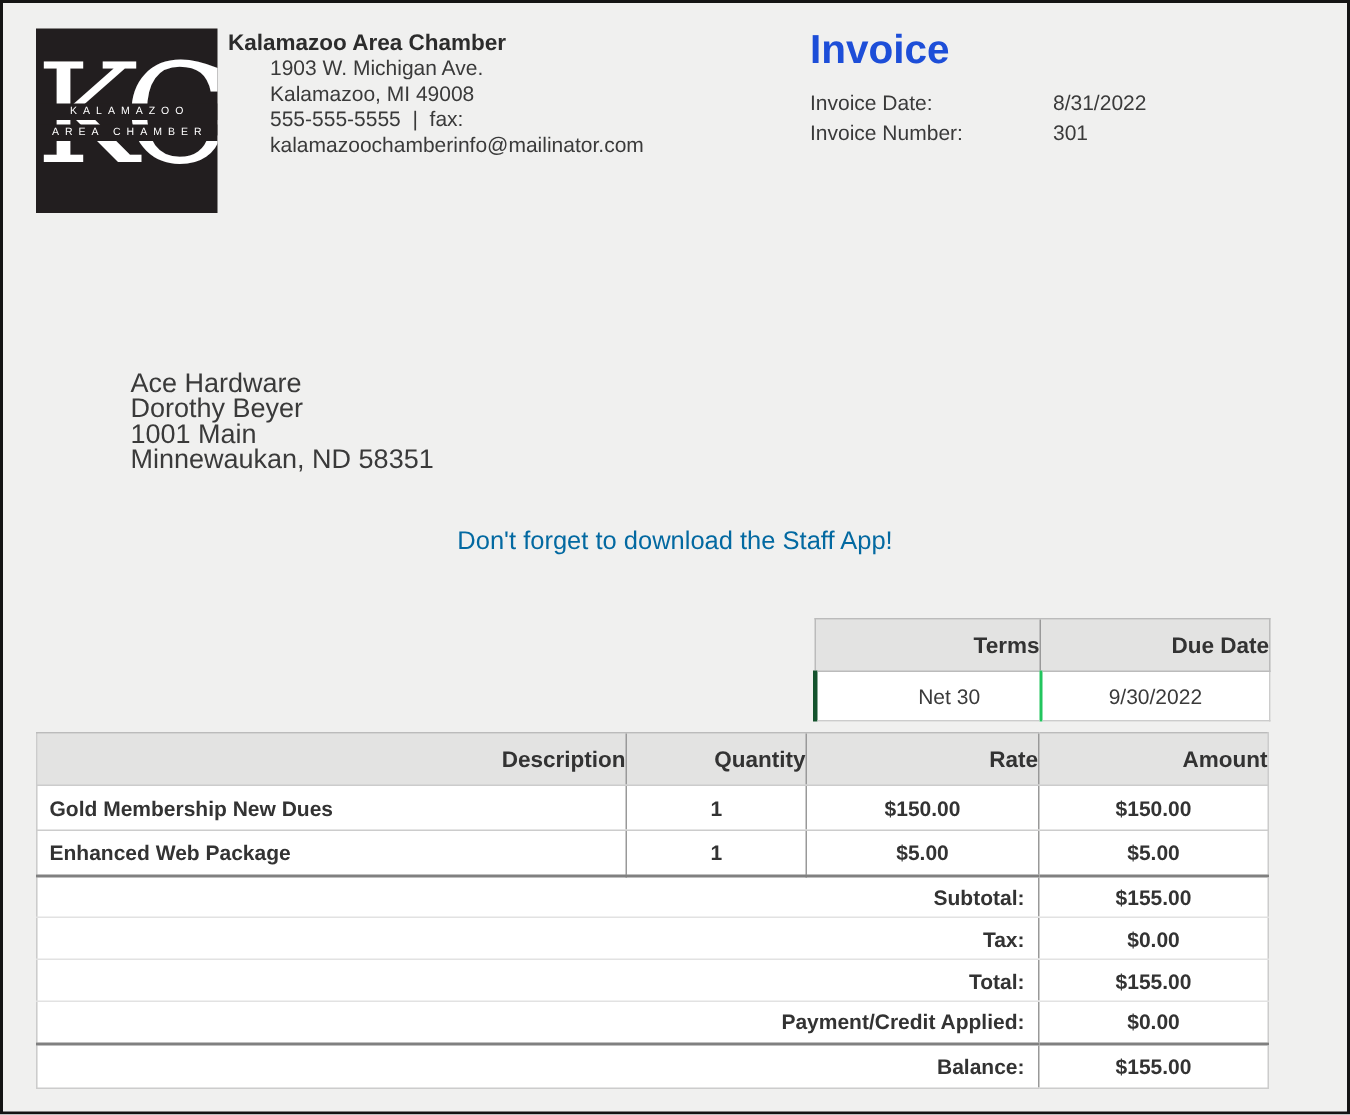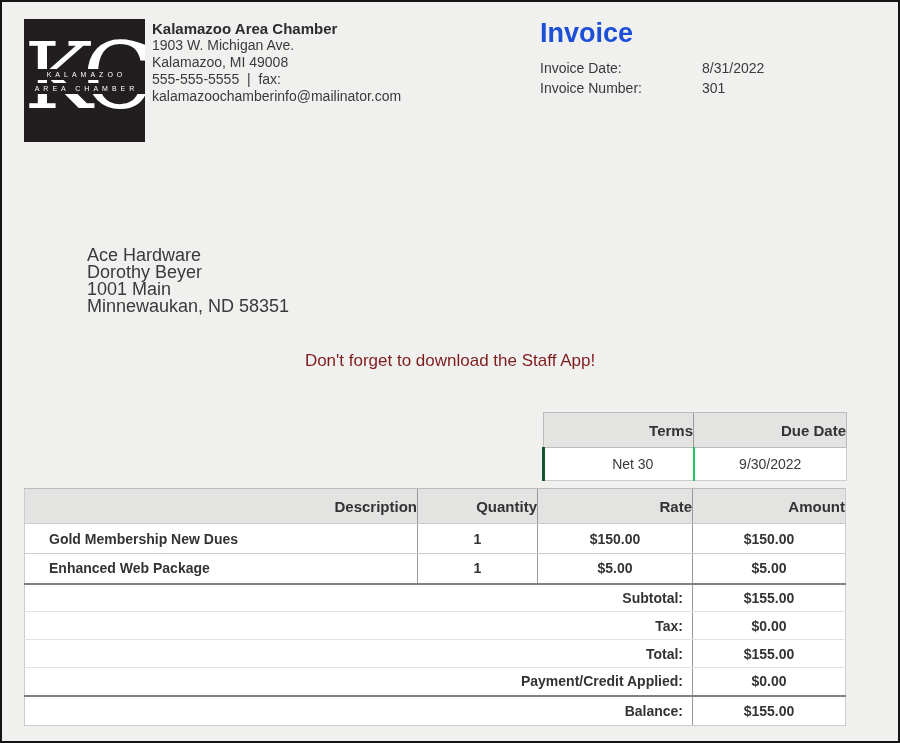--- a/index.html
+++ b/index.html
@@ -46,37 +46,37 @@
     text-align: center;
     padding: 2px 0 2px 4px;
     white-space: nowrap;
   }
   .logo-band.l1 { top: 50px; }
   .logo-band.l2 { top: 64px; }
 
   
   .company { position: absolute; left: 150px; top: 18px; font-size: 14px; line-height: 17px; color: #3a3a3a; }
   .company .name { font-weight: bold; font-size: 15px; color: #2c2c2c; }
-  .company .line { white-space: pre-wrap; }
+  .company .line { white-space: pre-wrap; margin-left: 28px; }
 
   
   .invoice-block { position: absolute; left: 538px; top: 16px; }
   .invoice-title { font-size: 27px; font-weight: bold; color: #1d4ed8; letter-spacing: 0; }
   .invoice-meta { margin-top: 9px; font-size: 14px; line-height: 20px; color: #3a3a3a; }
   .invoice-meta .row { display: flex; }
   .invoice-meta .lbl { width: 162px; }
 
   
   .customer { position: absolute; left: 85px; top: 245px; font-size: 18px; line-height: 17px; color: #3a3a3a; }
 
   
   .announcement {
     position: absolute; left: 0; top: 349px;
     width: 100%; text-align: center;
-    font-size: 17px; color: #7f1d1d;
+    font-size: 17px; color: #0369a1;
   }
 
   
   table { border-collapse: collapse; table-layout: fixed; }
   th {
     background: #e3e3e2;
     font-size: 15px;
     font-weight: bold;
     color: #333333;
     text-align: right;
@@ -118,21 +118,21 @@
     background: #ffffff;
     font-size: 14px;
     font-weight: bold;
     color: #333333;
     text-align: center;
     border-left: 1px solid #999999;
   }
   .items-table td:first-child { border-left: 1px solid #cccccc; }
   .items-table td:last-child { border-right: 1px solid #cccccc; }
   .items-table tr.item-row td { height: 30px; border-bottom: 1px solid #cccccc; }
-  .items-table td.desc { text-align: left; padding-left: 24px; }
+  .items-table td.desc { text-align: left; padding-left: 8px; }
   .items-table tr.totals-row td { height: 28px; border-bottom: 1px solid #e2e2e2; }
   .items-table tr.totals-row td.tlabel {
     text-align: right; padding-right: 9px;
     border-left: 1px solid #cccccc;
   }
   .items-table tr.totals-first td { border-top: 2px solid #808080; }
   .items-table tr.balance-row td { height: 30px; border-top: 2px solid #808080; border-bottom: 1px solid #cccccc; }
 </style>
 </head>
 <body>

